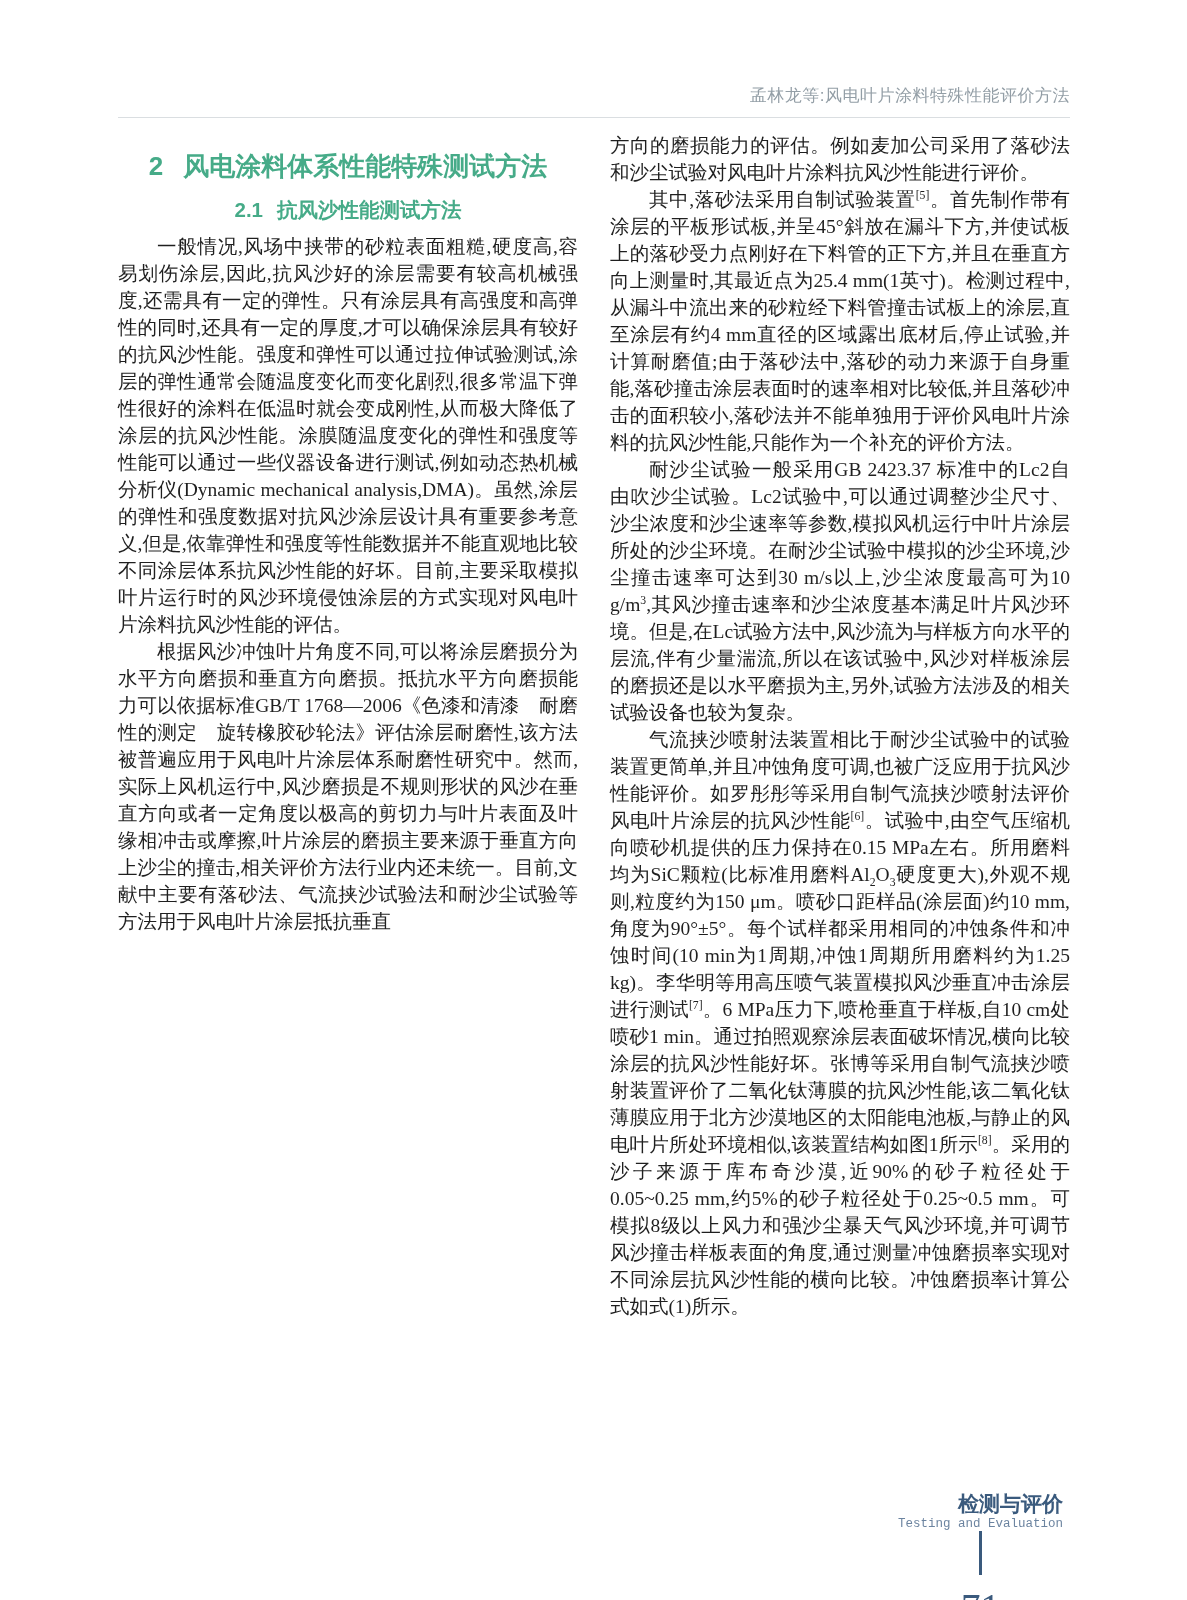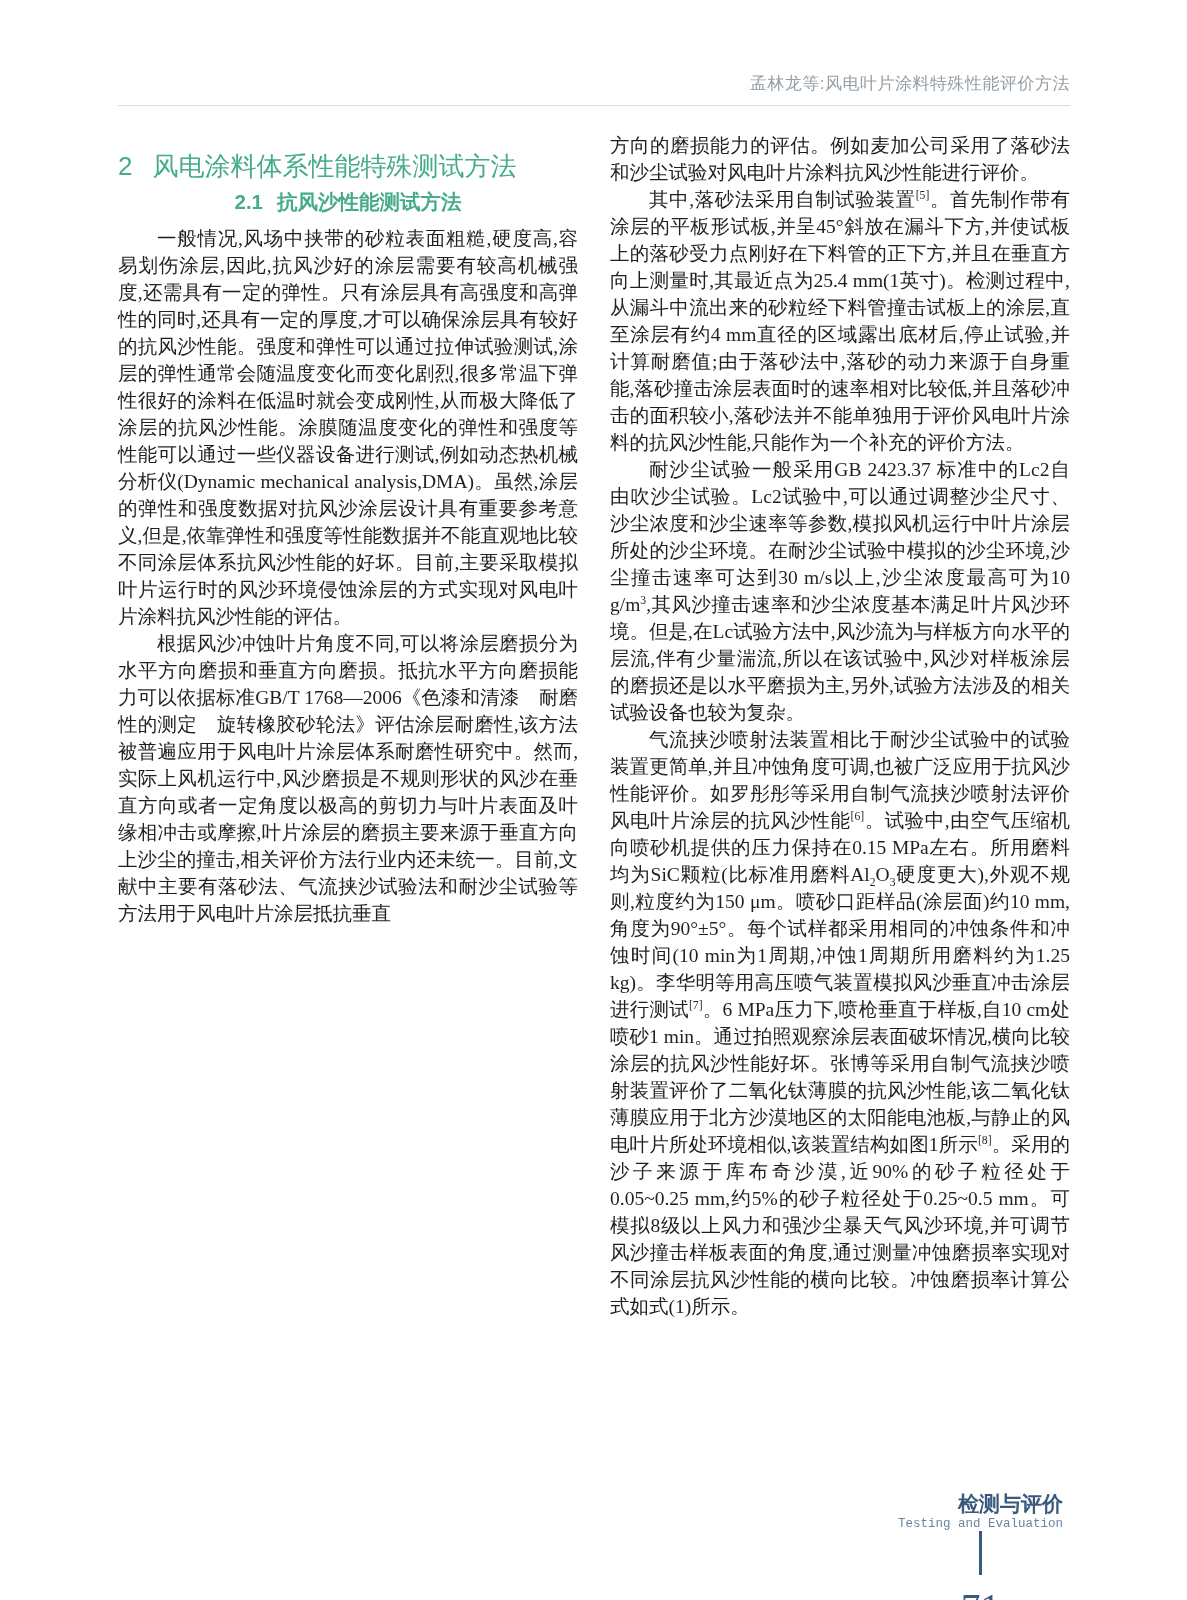--- a/index.html
+++ b/index.html
@@ -8,21 +8,21 @@
     width:1187px;
     height:1600px;
     background:#ffffff;
     overflow:hidden;
     font-family:"Liberation Serif","DejaVu Serif",serif;
     color:var(--body-text,#1f1f1f);
   }
   
   .running-head{
     position:absolute;
-    left:118px; right:117px; top:72px;
+    left:118px; right:117px; top:84px;
     text-align:right;
   }
   .running-title{
     font-family:"Liberation Sans","DejaVu Sans",sans-serif;
     font-size:17px;
     letter-spacing:0.5px;
     color:var(--running-head-gray,#939ea6);
     margin-bottom:10px;
   }
   .head-rule{
@@ -41,26 +41,26 @@
   }
   .col-left{left:118px;}
   .col-right{left:610px;}
   .body-par{margin:0;}
   .body-par.indent{text-indent:2em;}
   sup{font-size:0.60em;line-height:0;vertical-align:super;}
   sub{font-size:0.60em;line-height:0;vertical-align:sub;}
   
   .sec-h2{
     font-family:"Liberation Sans","DejaVu Sans",sans-serif;
-    font-weight:normal;
+    font-weight:bold;
     font-size:26px;
     line-height:1.15;
     color:var(--heading-teal,#46ab88);
-    margin:20px 0 8px 0;
-    text-align:left;
+    margin:20px 0 16px 0;
+    text-align:center;
     text-indent:0;
   }
   .sec-h2 .sec-num{margin-right:20px;}
   .sec-h3{
     font-family:"Liberation Sans","DejaVu Sans",sans-serif;
     font-weight:bold;
     font-size:20.5px;
     line-height:1.15;
     color:var(--heading-teal,#46ab88);
     margin:0 0 12px 0;

